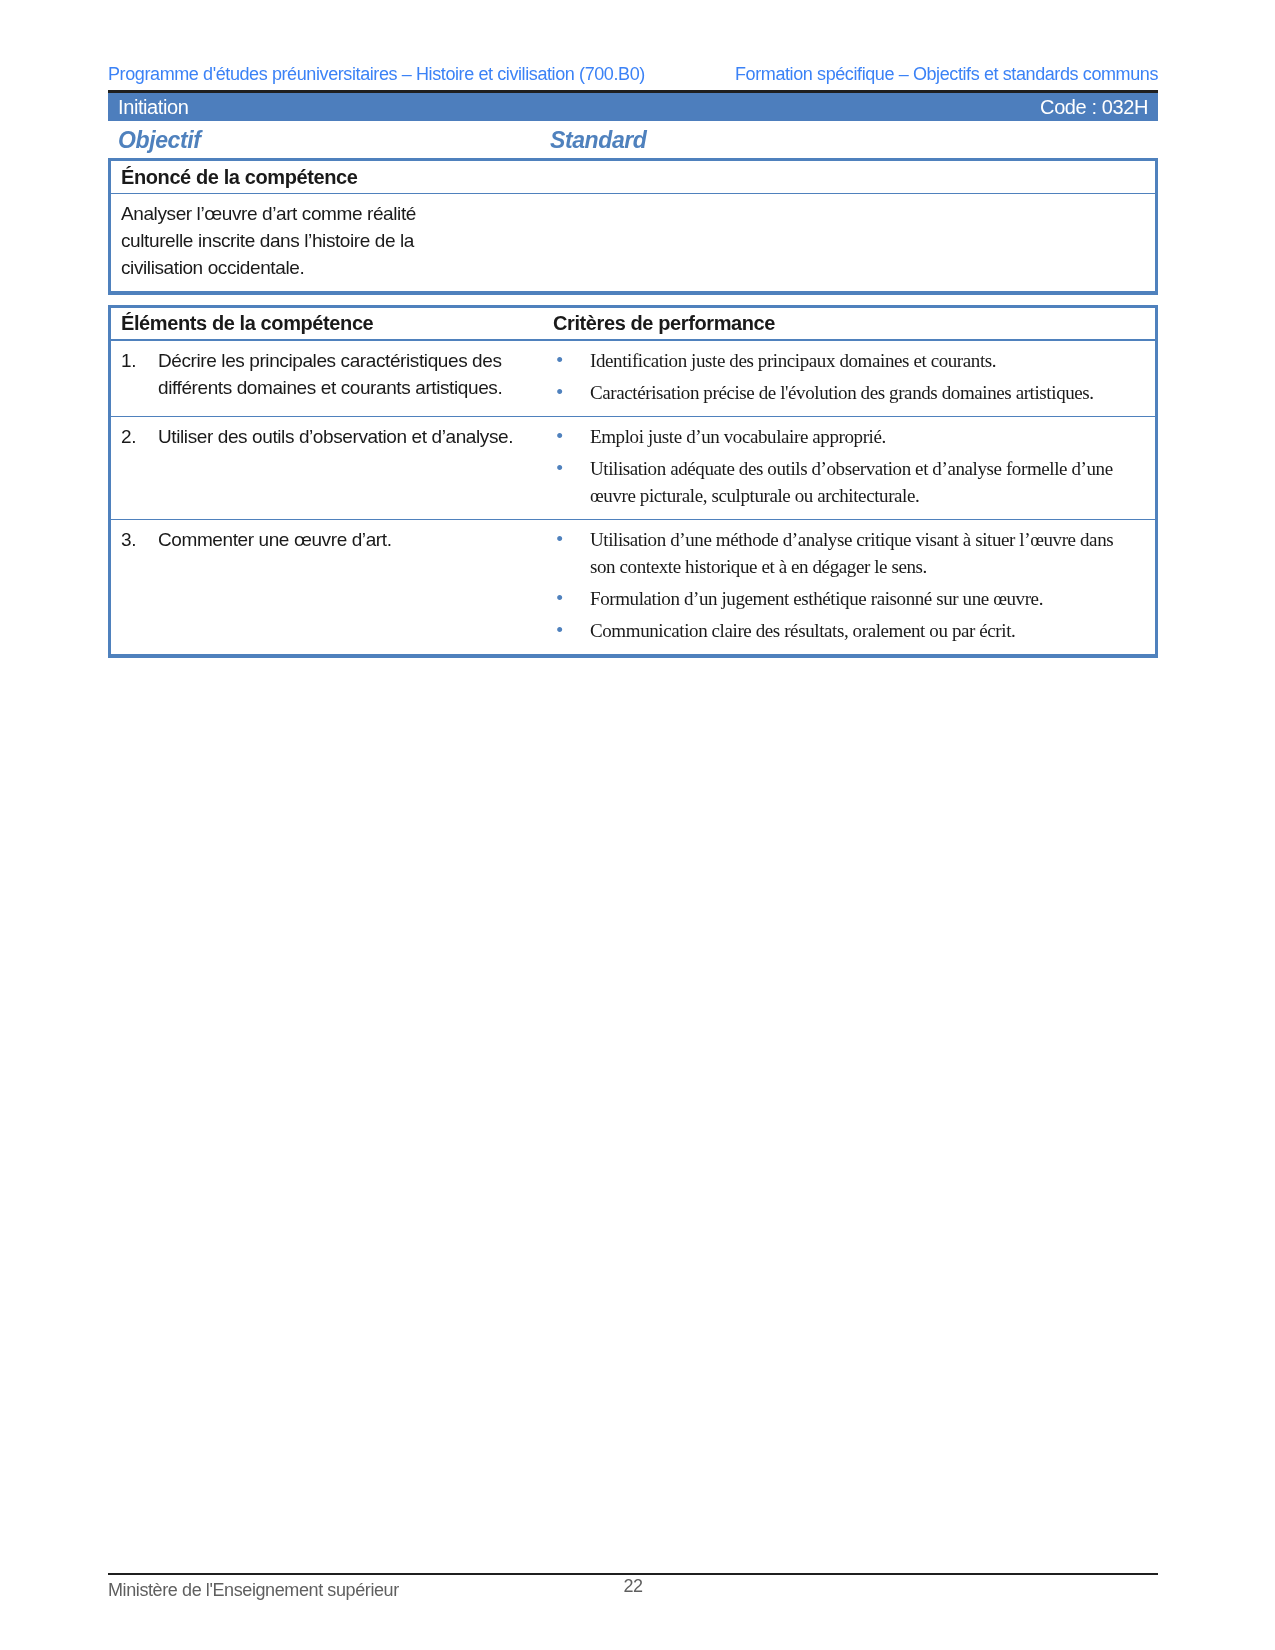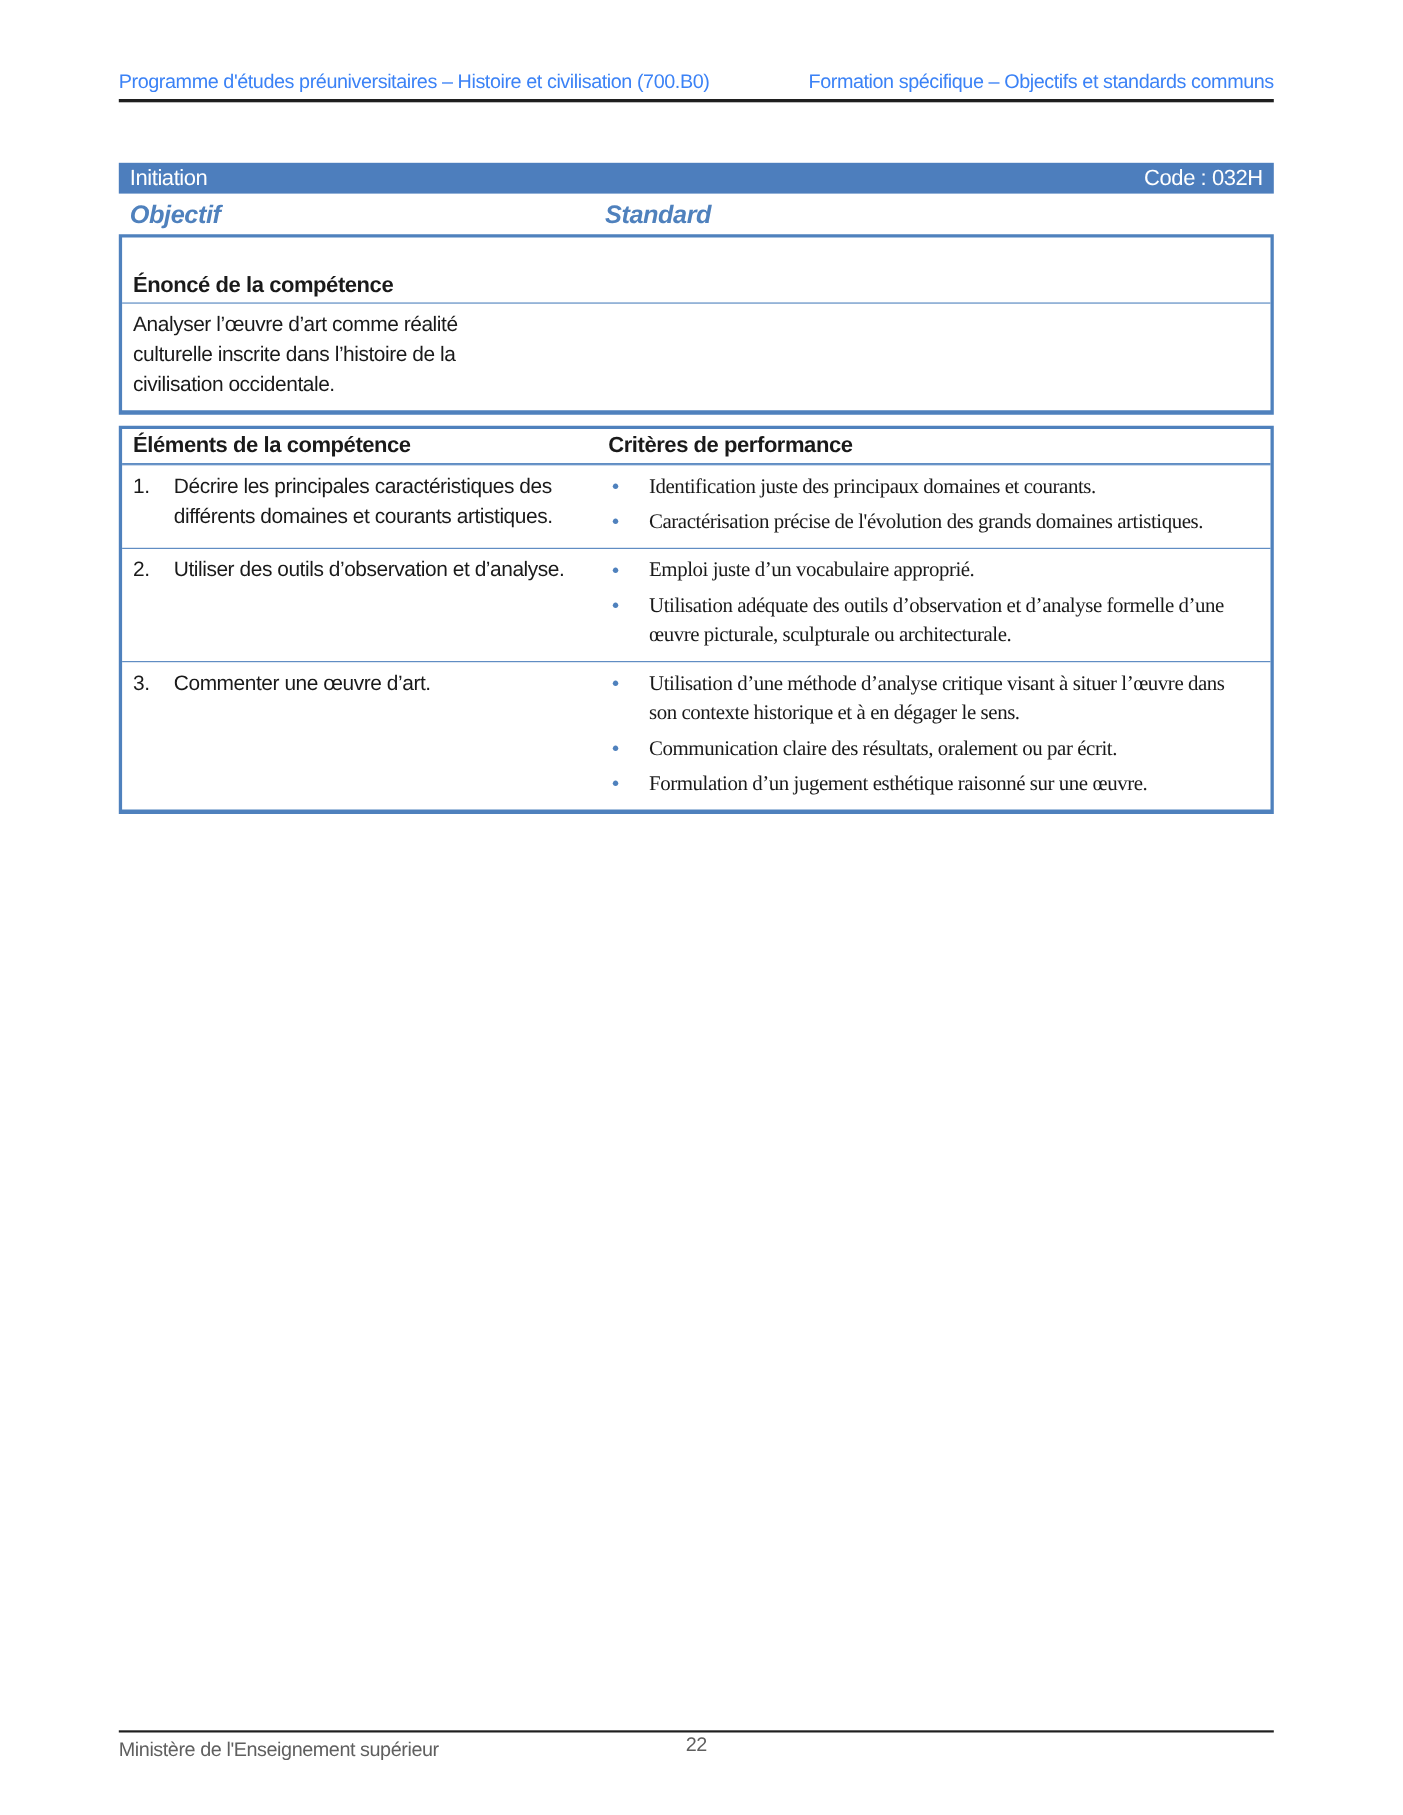--- a/index.html
+++ b/index.html
@@ -23,21 +23,20 @@
     justify-content: space-between;
     align-items: flex-end;
     padding-top: 64px;
     padding-bottom: 5px;
     border-bottom: 3px solid #1f1f1f;
     font-size: 18px;
     color: #3b82f6;
   }
   
   .banner {
-    margin-top: 55px;
     background: #4d7ebd;
     color: #ffffff;
     height: 28px;
     display: flex;
     justify-content: space-between;
     align-items: center;
     padding: 0 10px;
     font-size: 20px;
   }
   
@@ -60,21 +59,20 @@
     border: 3px solid #4f81bd;
     border-bottom-width: 4px;
     margin-top: 3px;
     background: #ffffff;
   }
   .box-header {
     font-weight: bold;
     font-size: 20px;
     padding: 5px 10px 4px 10px;
     border-bottom: 1px solid #4f81bd;
-    margin-top: 27px;
   }
   .box-body {
     padding: 6px 10px 10px 10px;
     font-size: 19px;
     line-height: 27px;
   }
   .box-body .measure { display: block; max-width: 370px; }
   
   .elements-table { margin-top: 10px; }
   .t-grid {
@@ -200,22 +198,22 @@
     </div>
 
     <div class="t-grid t-row">
       <div class="cell-left">
         <span class="num">3.</span>
         <span class="etext">Commenter une œuvre d’art.</span>
       </div>
       <div class="cell-right">
         <ul class="criteria">
           <li>Utilisation d’une méthode d’analyse critique visant à situer l’œuvre dans son contexte historique et à en dégager le sens.</li>
+          <li>Formulation d’un jugement esthétique raisonné sur une œuvre.</li>
           <li>Communication claire des résultats, oralement ou par écrit.</li>
-          <li>Formulation d’un jugement esthétique raisonné sur une œuvre.</li>
         </ul>
       </div>
     </div>
   </div>
 
 </div>
 
 <div class="page-footer">
   <span>Ministère de l'Enseignement supérieur</span>
   <span class="pagenum">22</span>

